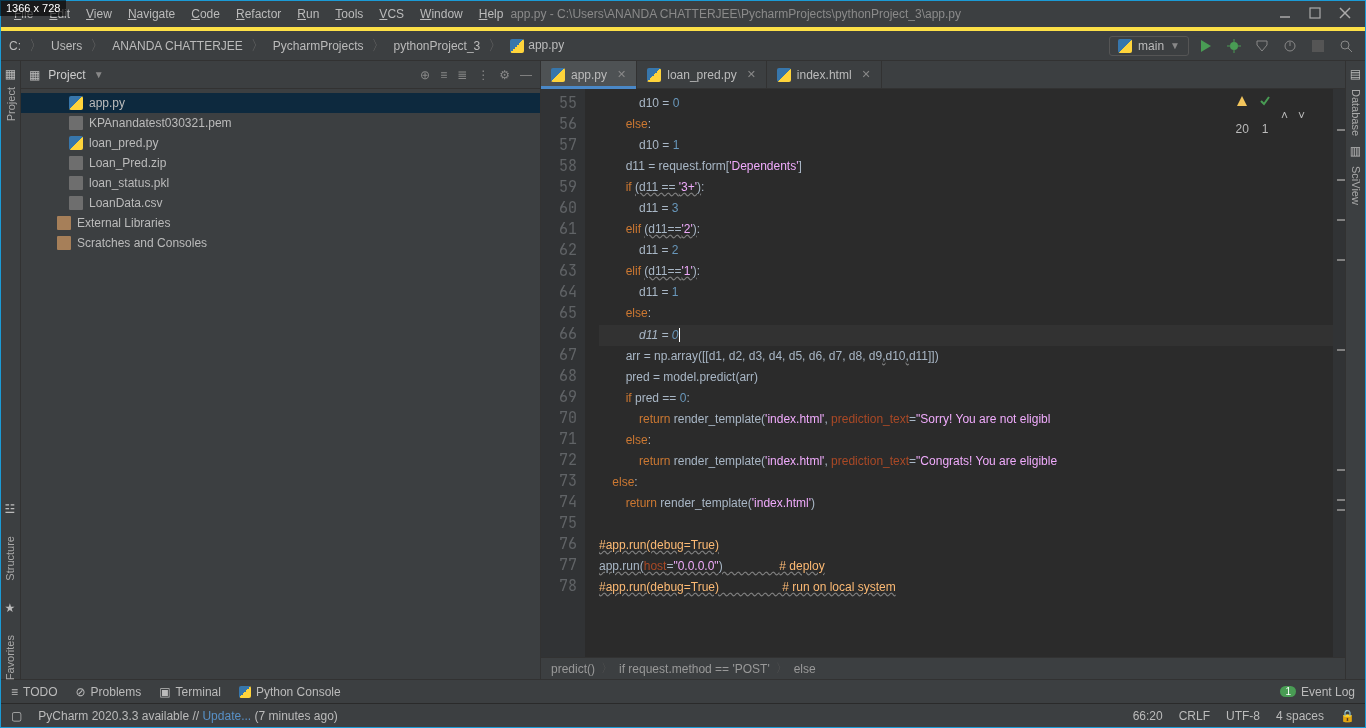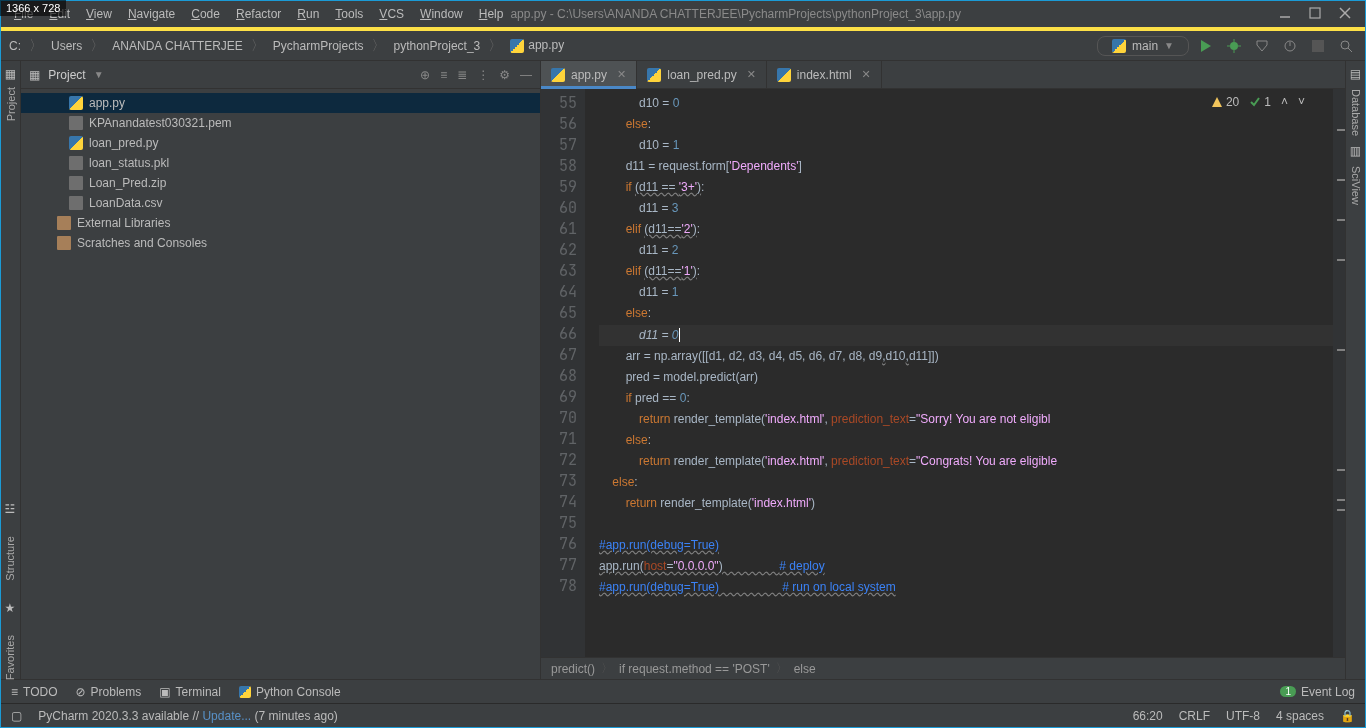--- a/index.html
+++ b/index.html
@@ -9,21 +9,21 @@
 .titlebar .menus span { padding: 4px 7px; color: #bbbbbb; cursor: default; }
 .titlebar .menus span::first-letter { text-decoration: underline; }
 .titlebar .title { flex: 1; text-align: left; color: #8a8a8a; }
 .titlebar .wincontrols { display: flex; gap: 18px; padding-right: 8px; color: #aaa; align-items: center; }
 .wincontrols svg { width: 12px; height: 12px; }
 .navbar { height: 30px; display: flex; align-items: center; padding: 0 8px; border-bottom: 1px solid #323232; gap: 6px; }
 .crumbs { display: flex; align-items: center; gap: 4px; }
 .crumbs .sep { color: #666; font-size: 14px; margin: 0 4px; }
 .crumbs .crumb { color: #bbbbbb; }
 .navbar .spacer { flex: 1; }
-.runconfig { display: flex; align-items: center; gap: 6px; border: 1px solid #555; border-radius: 8px; padding: 2px 14px; }
+.runconfig { display: flex; align-items: center; gap: 6px; border: 1px solid #555; border-radius: 3px; padding: 2px 8px; }
 .navbar .iconbtn { width: 22px; height: 22px; display: flex; align-items: center; justify-content: center; }
 .main { display: flex; height: calc(100% - 30px - 30px - 24px - 24px); }
 .leftgutter { width: 20px; background: #3c3f41; border-right: 1px solid #323232; display: flex; flex-direction: column; align-items: center; padding-top: 6px; }
 .leftgutter .vlabel { writing-mode: vertical-rl; transform: rotate(180deg); color: #aaa; margin-top: 6px; font-size: 11px; }
 .projectpane { width: 520px; background: #3c3f41; border-right: 1px solid #323232; display: flex; flex-direction: column; }
 .projectheader { height: 28px; display: flex; align-items: center; padding: 0 8px; border-bottom: 1px solid #323232; gap: 8px; background: #3c3f41; }
 .projectheader .phlabel { font-weight: 500; color: #ccc; }
 .projectheader .phicons { margin-left: auto; display: flex; gap: 10px; color: #888; }
 .tree { padding: 4px 0; }
 .tree .item { display: flex; align-items: center; height: 20px; padding-left: 48px; gap: 6px; color: #bbbbbb; }
@@ -35,26 +35,26 @@
 .tab.active { background: #4e5254; }
 .tab.active::after { content: ""; position: absolute; left: 0; right: 0; bottom: -1px; height: 3px; background: #4a88c7; }
 .tab .close { color: #888; font-size: 11px; margin-left: 4px; }
 .editorbody { flex: 1; display: flex; overflow: hidden; position: relative; }
 .gutter { width: 44px; background: #313335; text-align: right; padding: 4px 8px 0 0; color: #606366; font-family: "JetBrains Mono", Consolas, monospace; font-size: 15px; line-height: 21px; }
 .code { flex: 1; padding: 4px 0 0 14px; font-family: "JetBrains Mono", Consolas, monospace; font-size: 13px; line-height: 21px; white-space: pre; color: #a9b7c6; overflow: hidden; }
 .code .kw { color: #cc7832; }
 .code .num { color: #6897bb; }
 .code .str { color: #f0abfc; }
 .code .paramname { color: #aa4926; }
-.code .cm { color: #3b82f6; }
+.code .cm { color: #fdba74; }
 .code .hl { background: #323232; display: inline-block; width: 100%; font-style: italic; }
 .code .wavy { text-decoration-line: underline; text-decoration-style: wavy; text-decoration-color: #808080; }
 .code .caret { border-right: 1px solid #fff; }
 .inspect { position: absolute; top: 6px; right: 40px; color: #bbb; font-size: 11px; display: flex; gap: 10px; align-items: center; }
-.inspect .warn { display: inline-flex; align-items: center; gap: 3px; }
+.inspect .warn { display: inline-flex; align-items: center; gap: 15px; flex-direction: column; }
 .rightgutter { width: 20px; background: #3c3f41; border-left: 1px solid #323232; display: flex; flex-direction: column; align-items: center; }
 .rightgutter .vlabel2 { writing-mode: vertical-rl; color: #aaa; margin: 8px 0; font-size: 11px; }
 .crumbsbar { height: 22px; background: #3c3f41; border-top: 1px solid #323232; display: flex; align-items: center; padding: 0 10px; gap: 6px; color: #999; font-size: 11px; }
 .crumbsbar .sep { color: #555; }
 .bottombar { height: 24px; background: #3c3f41; border-top: 1px solid #323232; display: flex; align-items: center; padding: 0 10px; gap: 18px; }
 .bottombar .bitem { display: flex; align-items: center; gap: 5px; color: #bbbbbb; }
 .bottombar .spacer { flex: 1; }
 .eventlog { display: flex; align-items: center; gap: 5px; }
 .eventlog .badge { background: #499c54; color: #fff; border-radius: 8px; padding: 0 5px; font-size: 10px; }
 .statusbar { height: 24px; background: #3c3f41; border-top: 1px solid #2a2a2a; display: flex; align-items: center; padding: 0 10px; gap: 16px; color: #bbbbbb; }
@@ -190,25 +190,25 @@
         <div class="item">
           <span class="picon-file"></span>
           <span>KPAnandatest030321.pem</span>
         </div>
         <div class="item">
           <span class="picon-py"></span>
           <span>loan_pred.py</span>
         </div>
         <div class="item">
           <span class="picon-file"></span>
+          <span>Loan_Pred.zip</span>
+        </div>
+        <div class="item">
+          <span class="picon-file"></span>
           <span>loan_status.pkl</span>
-        </div>
-        <div class="item">
-          <span class="picon-file"></span>
-          <span>Loan_Pred.zip</span>
         </div>
         <div class="item">
           <span class="picon-file"></span>
           <span>LoanData.csv</span>
         </div>
         <div class="item nested">
           <span class="picon-lib"></span>
           <span>External Libraries</span>
         </div>
         <div class="item nested">

